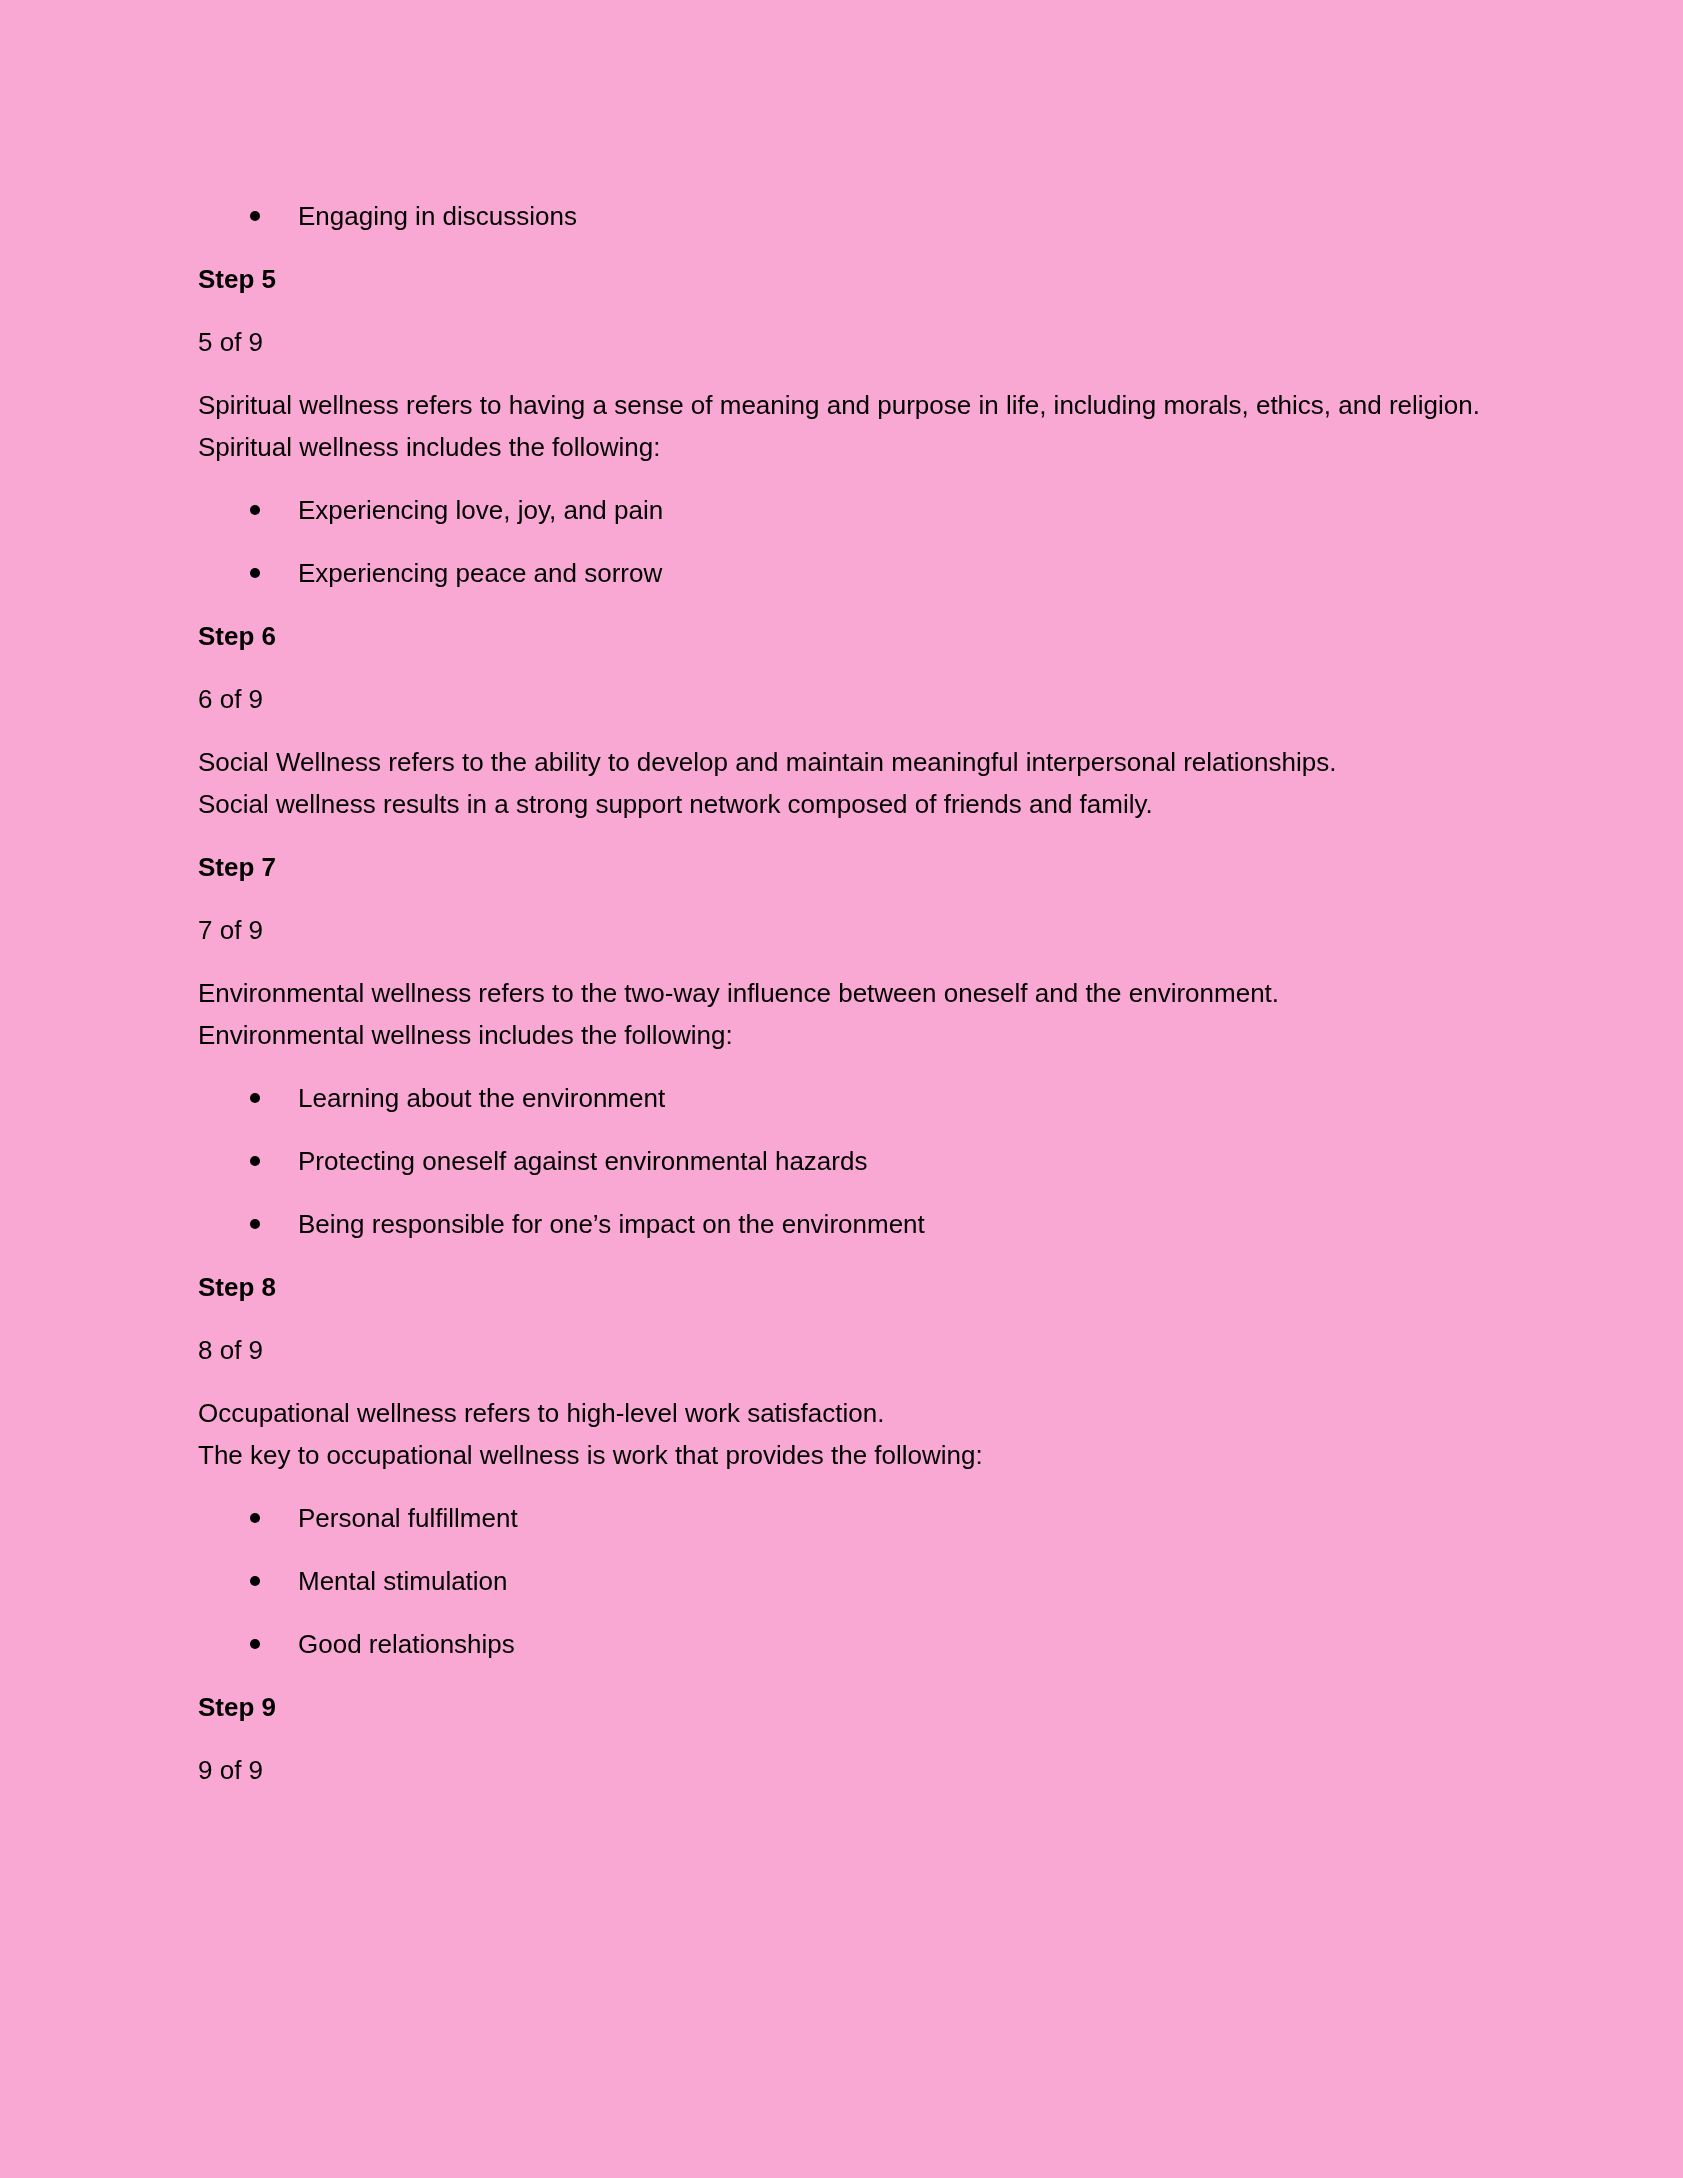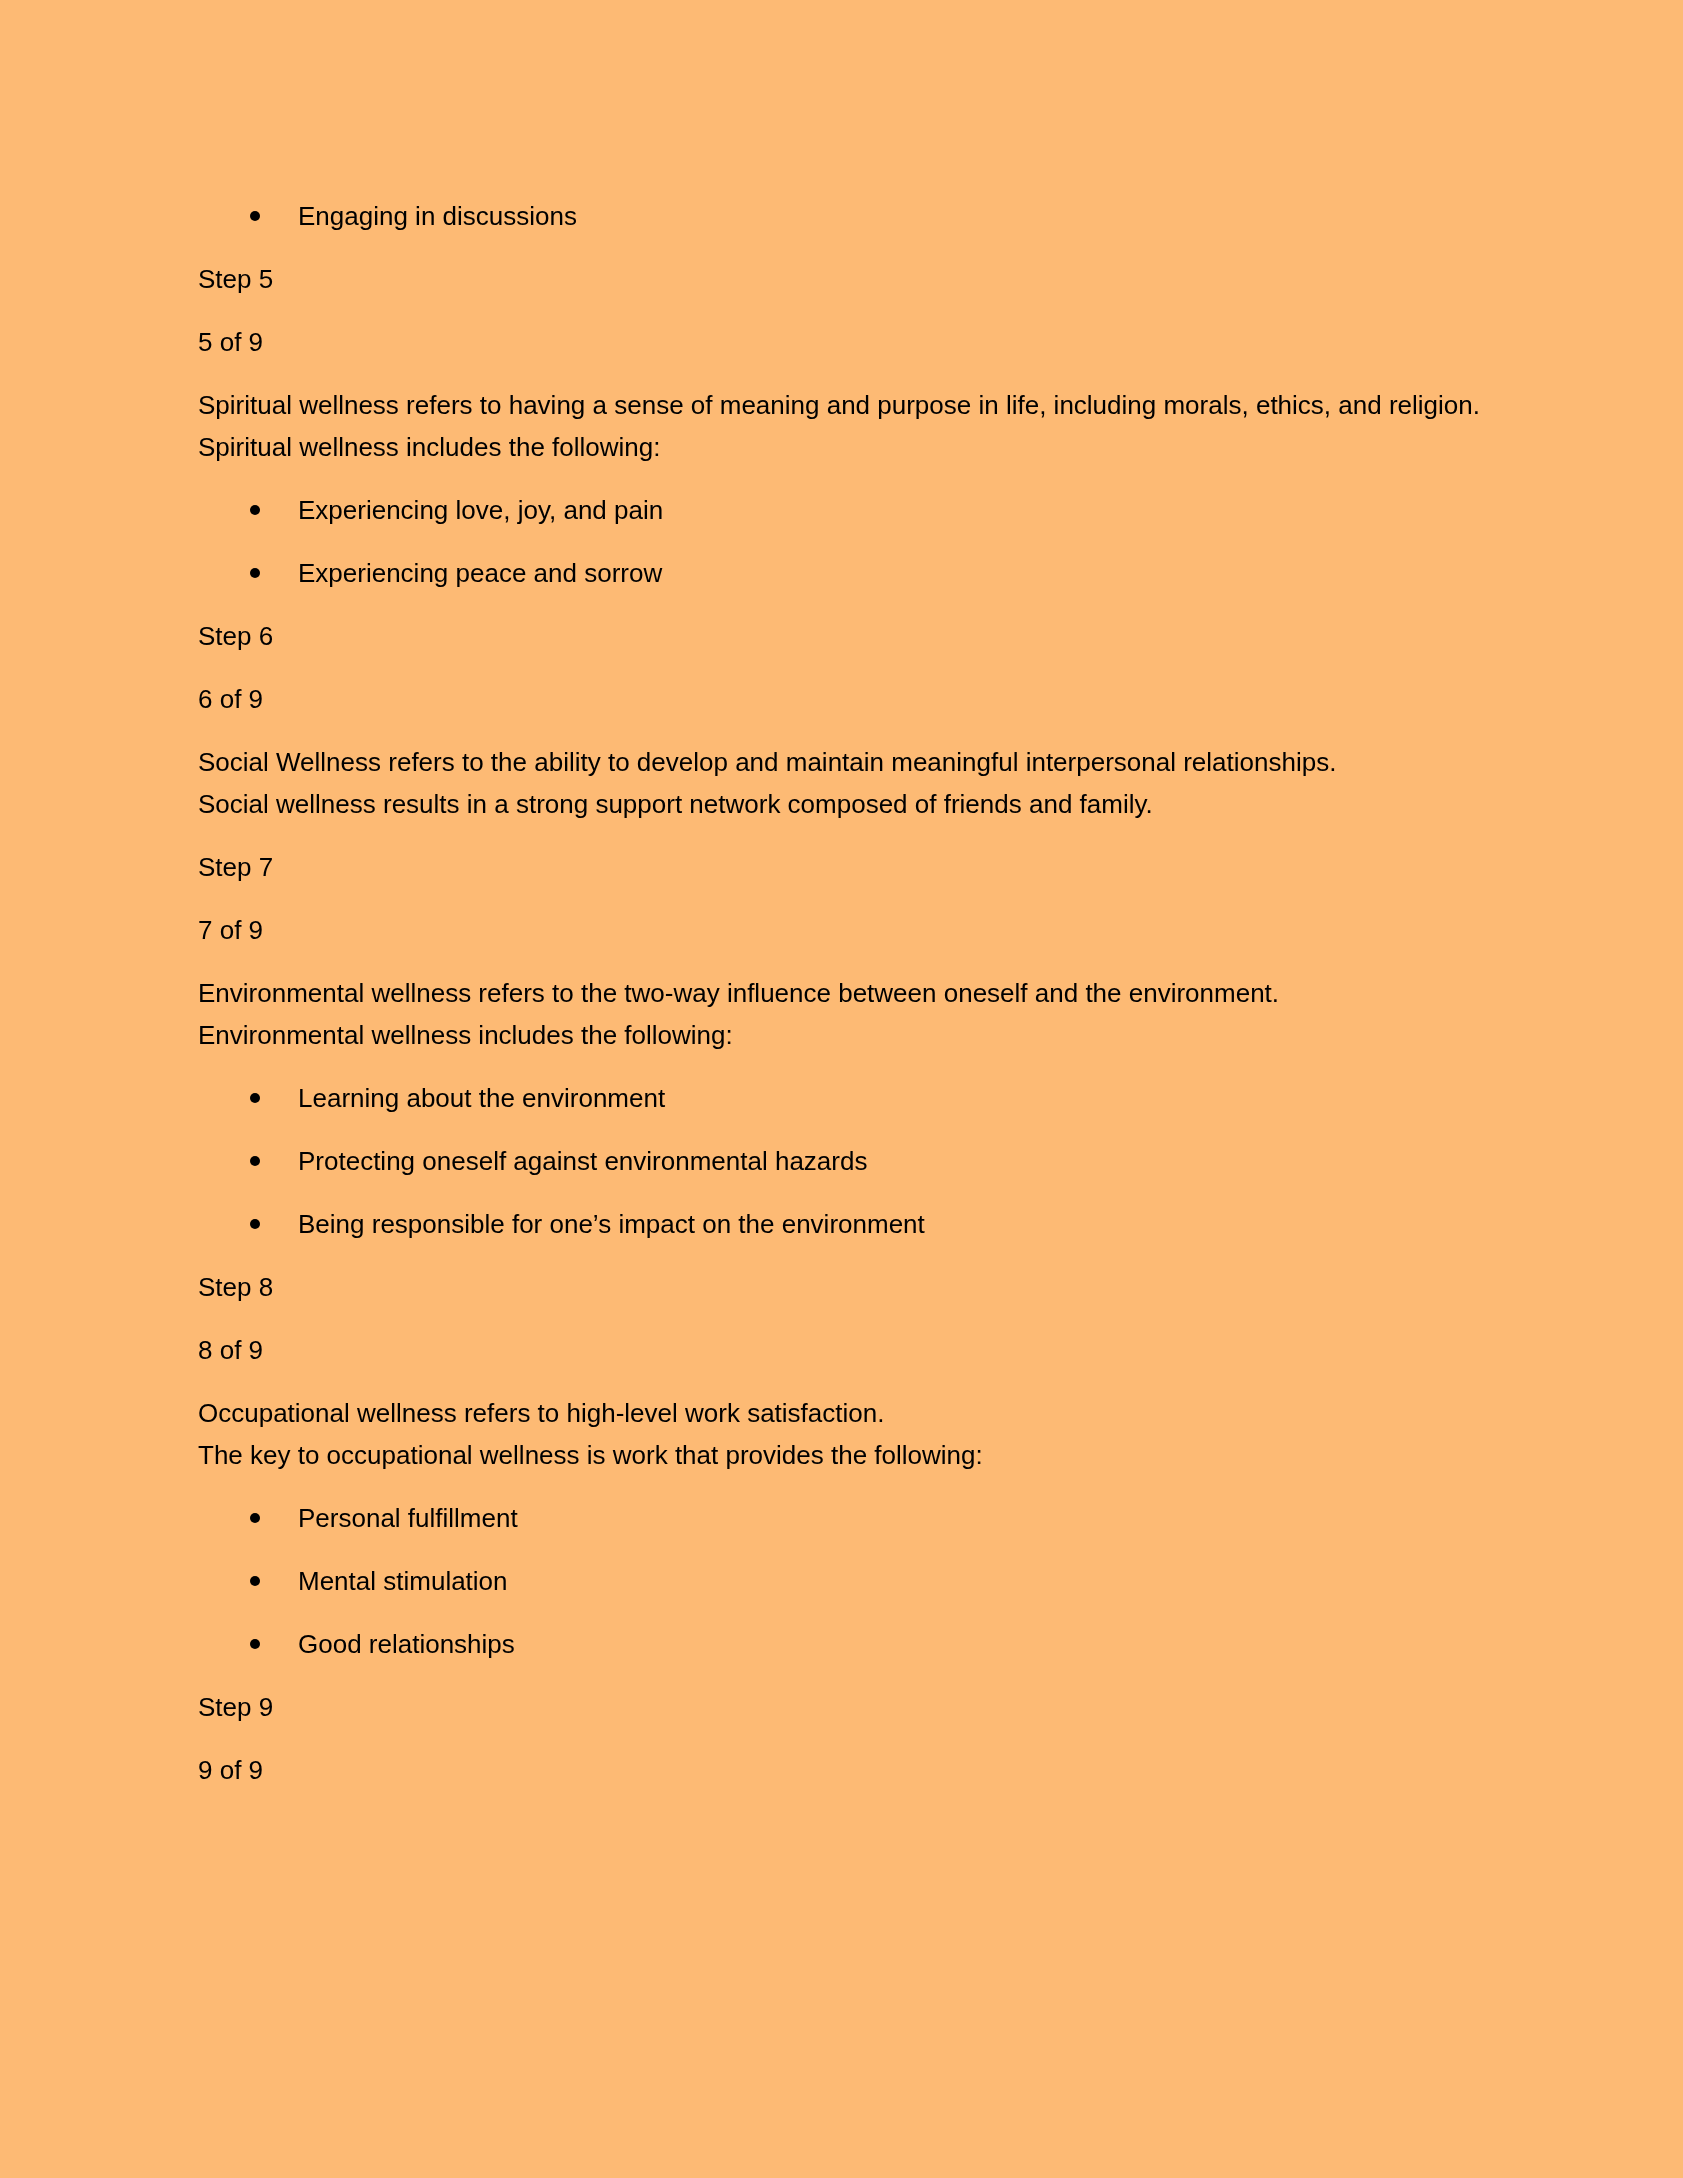--- a/index.html
+++ b/index.html
@@ -5,33 +5,33 @@
   html, body {
     margin: 0;
     padding: 0;
     background: #ffffff;
   }
   .page {
     position: relative;
     width: 1683px;
     height: 2178px;
     box-sizing: border-box;
-    background: #fdba74;
+    background: #f9a8d4;
     color: #000000;
     font-family: "Liberation Sans", sans-serif;
     font-size: 26px;
     padding: 195px 149px 0 198px;
     overflow: hidden;
   }
   .para {
     margin: 0 0 21px 0;
     line-height: 42px;
   }
   .step-heading {
-    font-weight: normal;
+    font-weight: bold;
   }
   .term {
     font-weight: normal;
   }
   .bullet-list {
     margin: 0;
     padding: 0;
     list-style: none;
   }
   .bullet-item {

